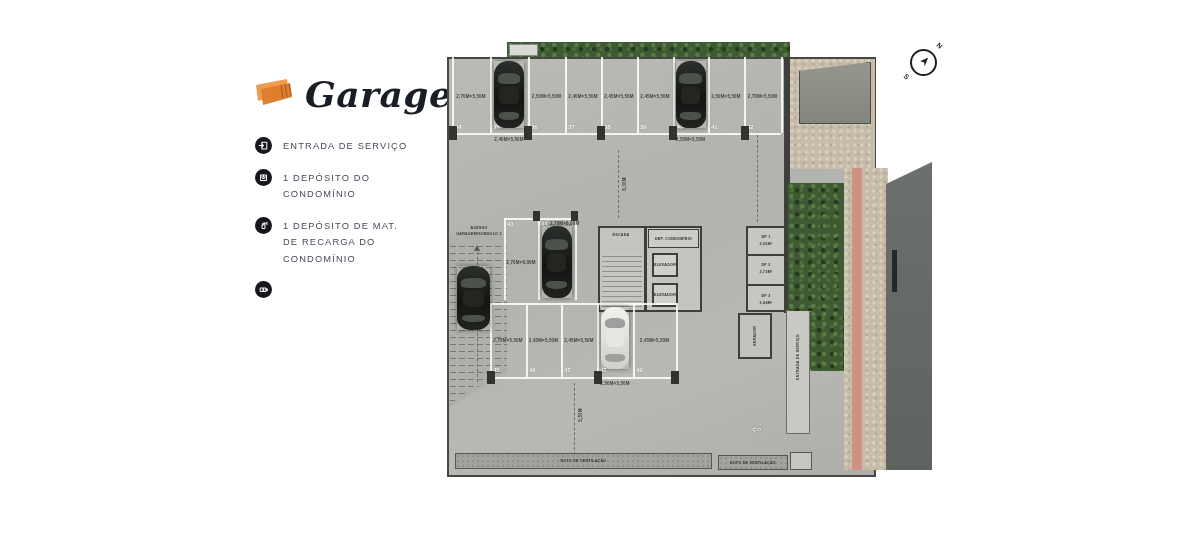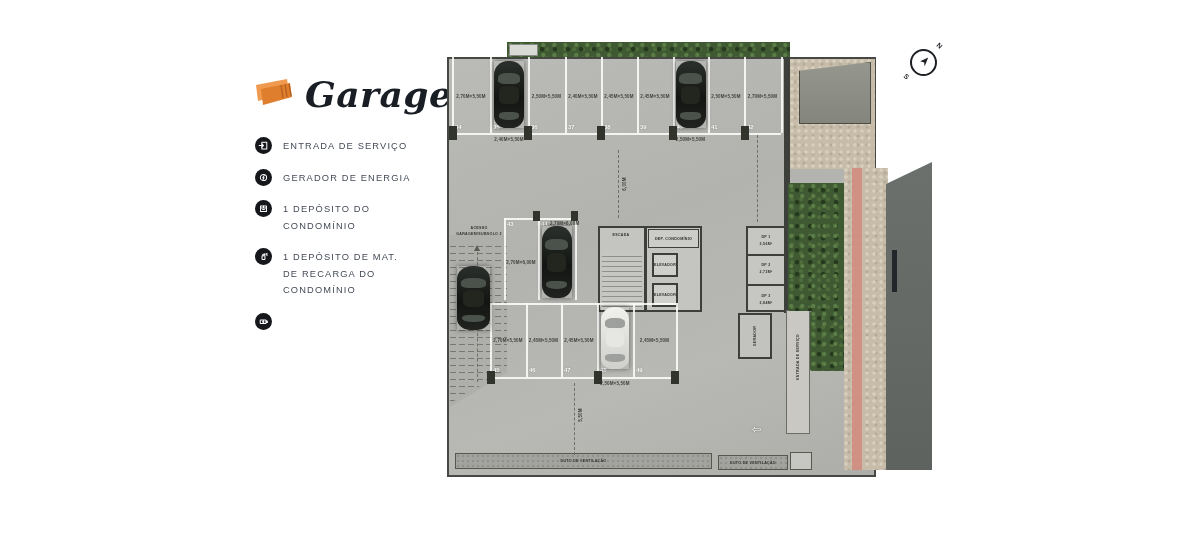--- a/index.html
+++ b/index.html
@@ -88,31 +88,20 @@
               <path d="M1.3 6 H5.8 M4.3 4.3 L6.1 6 L4.3 7.7"></path>
             </svg>
           </span>
           <span class="lg-text">
             <span class="lg-line">ENTRADA DE SERVIÇO</span>
           </span>
         </li>
         <li class="lg-item">
           <span class="lg-icon">
             <svg viewBox="0 0 12 12">
-              <circle cx="6" cy="6" r="3.4"></circle>
-              <path d="M6.8 3.9 L5.2 6.3 H6.7 L5.4 8.3"></path>
-            </svg>
-          </span>
-          <span class="lg-text">
-            <span class="lg-line">GERADOR DE ENERGIA</span>
-          </span>
-        </li>
-        <li class="lg-item">
-          <span class="lg-icon">
-            <svg viewBox="0 0 12 12">
               <rect x="2.8" y="3.3" width="6.4" height="6"></rect>
               <path d="M2.8 5.4 H9.2 M6 3.3 V5.4 M5 7 h2"></path>
             </svg>
           </span>
           <span class="lg-text">
             <span class="lg-line">1 DEPÓSITO DO</span>
             <span class="lg-line">CONDOMÍNIO</span>
           </span>
         </li>
         <li class="lg-item">

